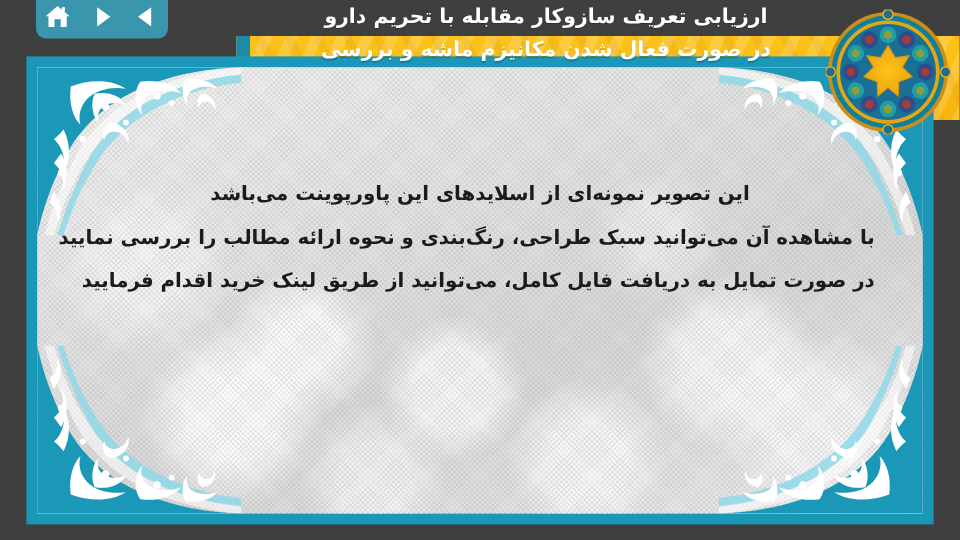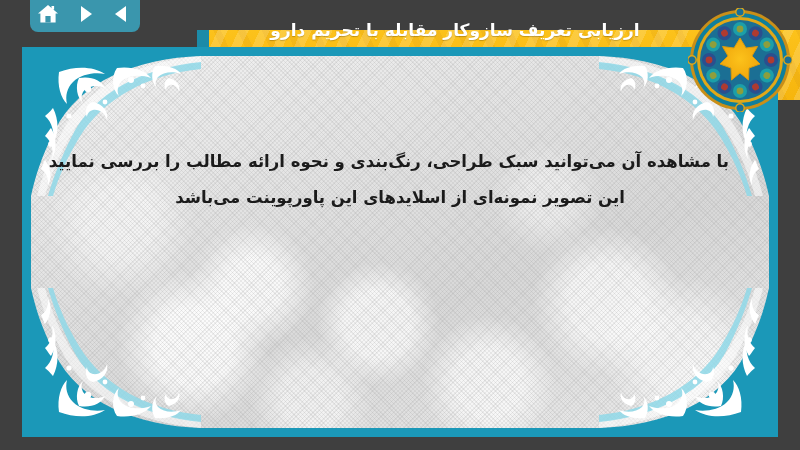--- a/index.html
+++ b/index.html
@@ -48,21 +48,21 @@
     position:absolute;left:-60px;top:0;width:72px;height:70px;
     background:#1c8ba8;
     clip-path:polygon(0 0,100% 0,100% 100%,0 100%,26% 50%);
   }
   .title-line{
     color:#ffffff;font-size:17px;font-weight:bold;line-height:28px;
     letter-spacing:0px;white-space:nowrap;
     text-shadow:0 1px 1px rgba(0,0,0,0.22);
   }
   .title-stack{
-    position:absolute;left:195px;top:16px;width:520px;
+    position:absolute;left:195px;top:0;width:520px;
     text-align:center;direction:rtl;z-index:6;
   }
 
   
   .medallion{
     position:absolute;left:688px;top:8px;width:104px;height:104px;z-index:8;
   }
 
   
   .slide{
@@ -133,20 +133,21 @@
     </div>
   </div>
 
   <div class="banner">
     <div class="banner-bg"></div>
     <div class="banner-tab"></div>
   </div>
 
   <div class="title-stack">
     <div class="title-line">ارزیابی تعریف سازوکار مقابله با تحریم دارو</div>
+    <div class="title-line">در صورت فعال شدن مکانیزم ماشه و بررسی</div>
   </div>
 
   <div class="medallion">
     <svg viewBox="0 0 104 104" width="104" height="104">
       <defs>
         <radialGradient id="mg" cx="50%" cy="50%" r="50%">
           <stop offset="0%" stop-color="#fcc21b"></stop>
           <stop offset="100%" stop-color="#f0a80c"></stop>
         </radialGradient>
       </defs>
@@ -314,19 +315,20 @@
             <path d="M62,46 C72,48 78,56 76,64 C74,57 68,53 62,54 C58,55 56,58 56,61 C53,55 56,47 62,46 Z"></path>
             <circle cx="38" cy="60" r="2.6"></circle>
             <circle cx="74" cy="46" r="2.4"></circle>
             <circle cx="112" cy="30" r="2.4"></circle>
             <path d="M138,22 C146,24 150,30 148,36 C147,31 143,28 139,29 C136,30 135,32 135,34 C132,30 134,23 138,22 Z"></path>
           </g>
         </svg>
       </div>
 
       <div class="body-text">
+        <div class="body-line">این تصویر نمونه‌ای از اسلایدهای این پاورپوینت می‌باشد</div>
         <div class="body-line">با مشاهده آن می‌توانید سبک طراحی، رنگ‌بندی و نحوه ارائه مطالب را بررسی نمایید</div>
-        <div class="body-line">این تصویر نمونه‌ای از اسلایدهای این پاورپوینت می‌باشد</div>
+        <div class="body-line">در صورت تمایل به دریافت فایل کامل، می‌توانید از طریق لینک خرید اقدام فرمایید</div>
       </div>
     </div>
   </div>
 
 </div>
 
 </body></html>

